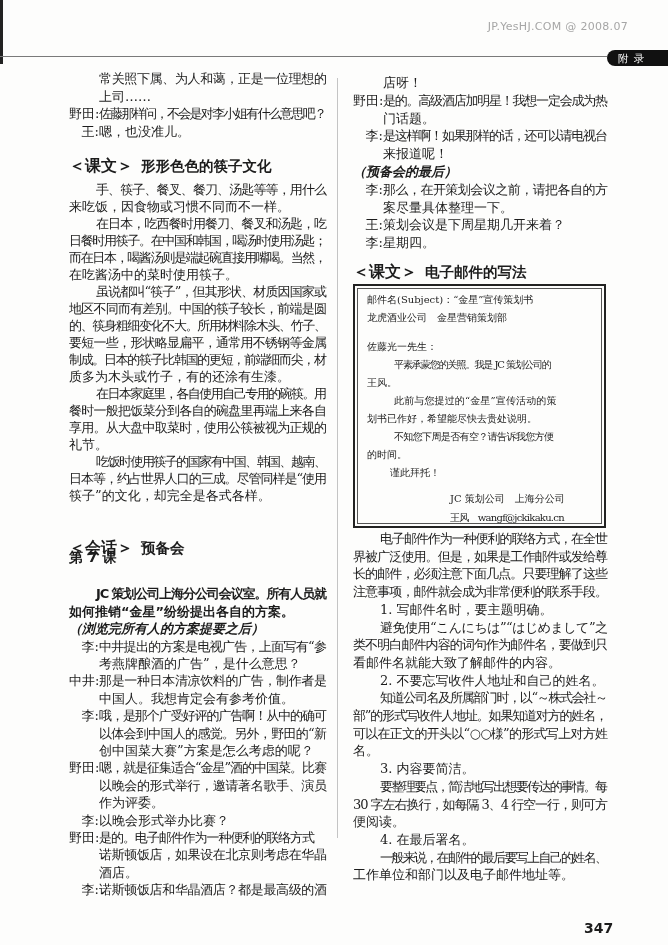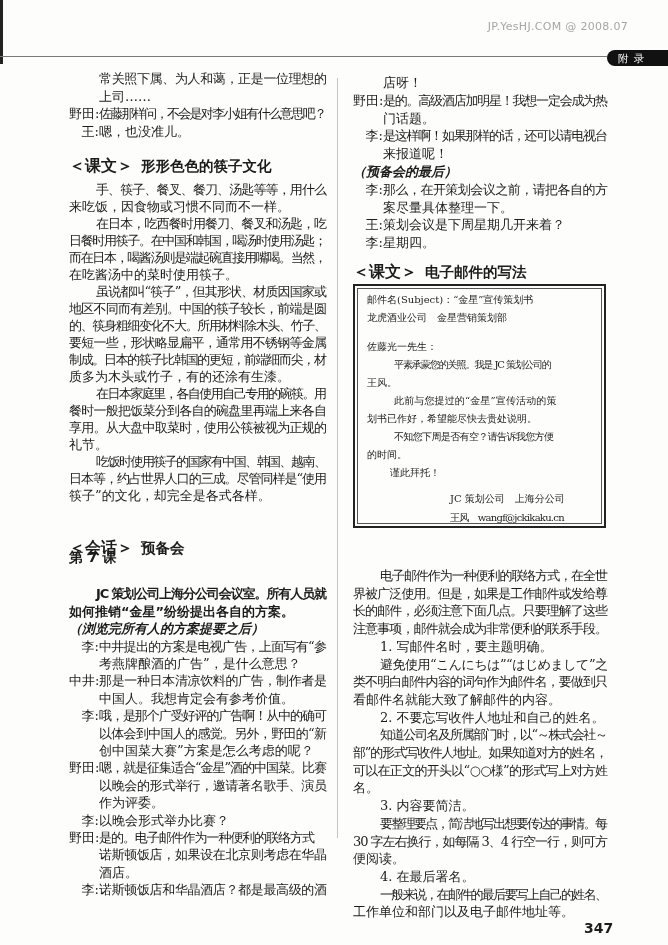--- a/index.html
+++ b/index.html
@@ -151,21 +151,21 @@
     <div class="ln ind j"><span class="t" style="letter-spacing: -0.630859px;">不知您下周是否有空？请告诉我您方便</span></div>
     <div class="ln"><span class="t" style="letter-spacing: 0px;">的时间。</span></div>
     <div class="ln" style="padding-left:23px;"><span class="t" style="letter-spacing: 0px;">谨此拜托！</span></div>
   </div>
   <div class="eb" style="top:203px; line-height:19px;">
     <div class="ln sig"><span class="t" style="letter-spacing: 0px;">JC 策划公司　上海分公司</span></div>
     <div class="ln sig"><span class="t" style="letter-spacing: -0.745888px;">王风　wangf@jckikaku.cn</span></div>
   </div>
 </div>
 
-<div class="blk rc" style="top:567px; line-height:17.7px;">
+<div class="blk rc" style="top:530px; line-height:17.7px;">
   <div class="ln ind j"><span class="t" style="letter-spacing: -1.05556px;">电子邮件作为一种便利的联络方式，在全世</span></div>
   <div class="ln j"><span class="t" style="letter-spacing: -0.9px;">界被广泛使用。但是，如果是工作邮件或发给尊</span></div>
   <div class="ln j"><span class="t" style="letter-spacing: -0.9px;">长的邮件，必须注意下面几点。只要理解了这些</span></div>
   <div class="ln j"><span class="t" style="letter-spacing: -0.9px;">注意事项，邮件就会成为非常便利的联系手段。</span></div>
 
   <div class="ln ind"><span class="t" style="letter-spacing: 0px;">1. 写邮件名时，要主题明确。</span></div>
   <div class="ln ind j"><span class="t" style="letter-spacing: -0.523026px;">避免使用“こんにちは”“はじめまして”之</span></div>
   <div class="ln j"><span class="t" style="letter-spacing: -0.9px;">类不明白邮件内容的词句作为邮件名，要做到只</span></div>
   <div class="ln"><span class="t" style="letter-spacing: 0px;">看邮件名就能大致了解邮件的内容。</span></div>
 

